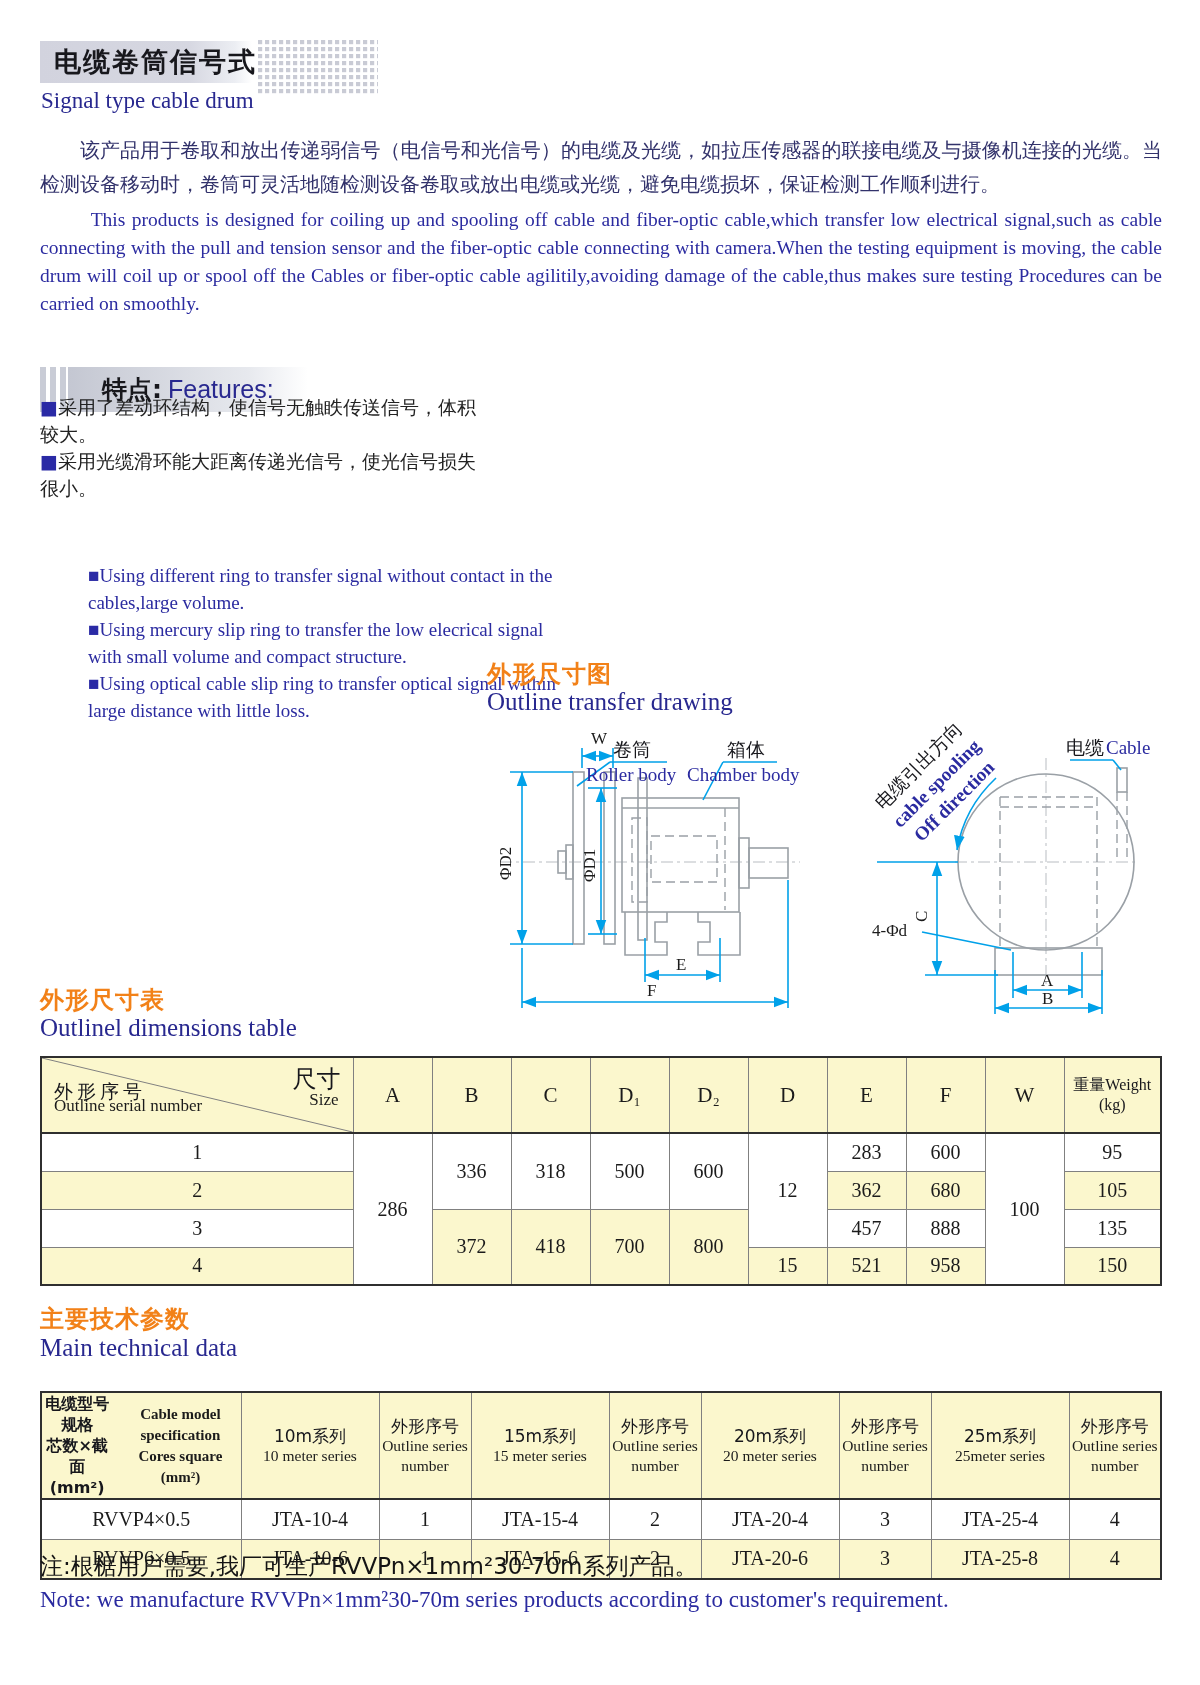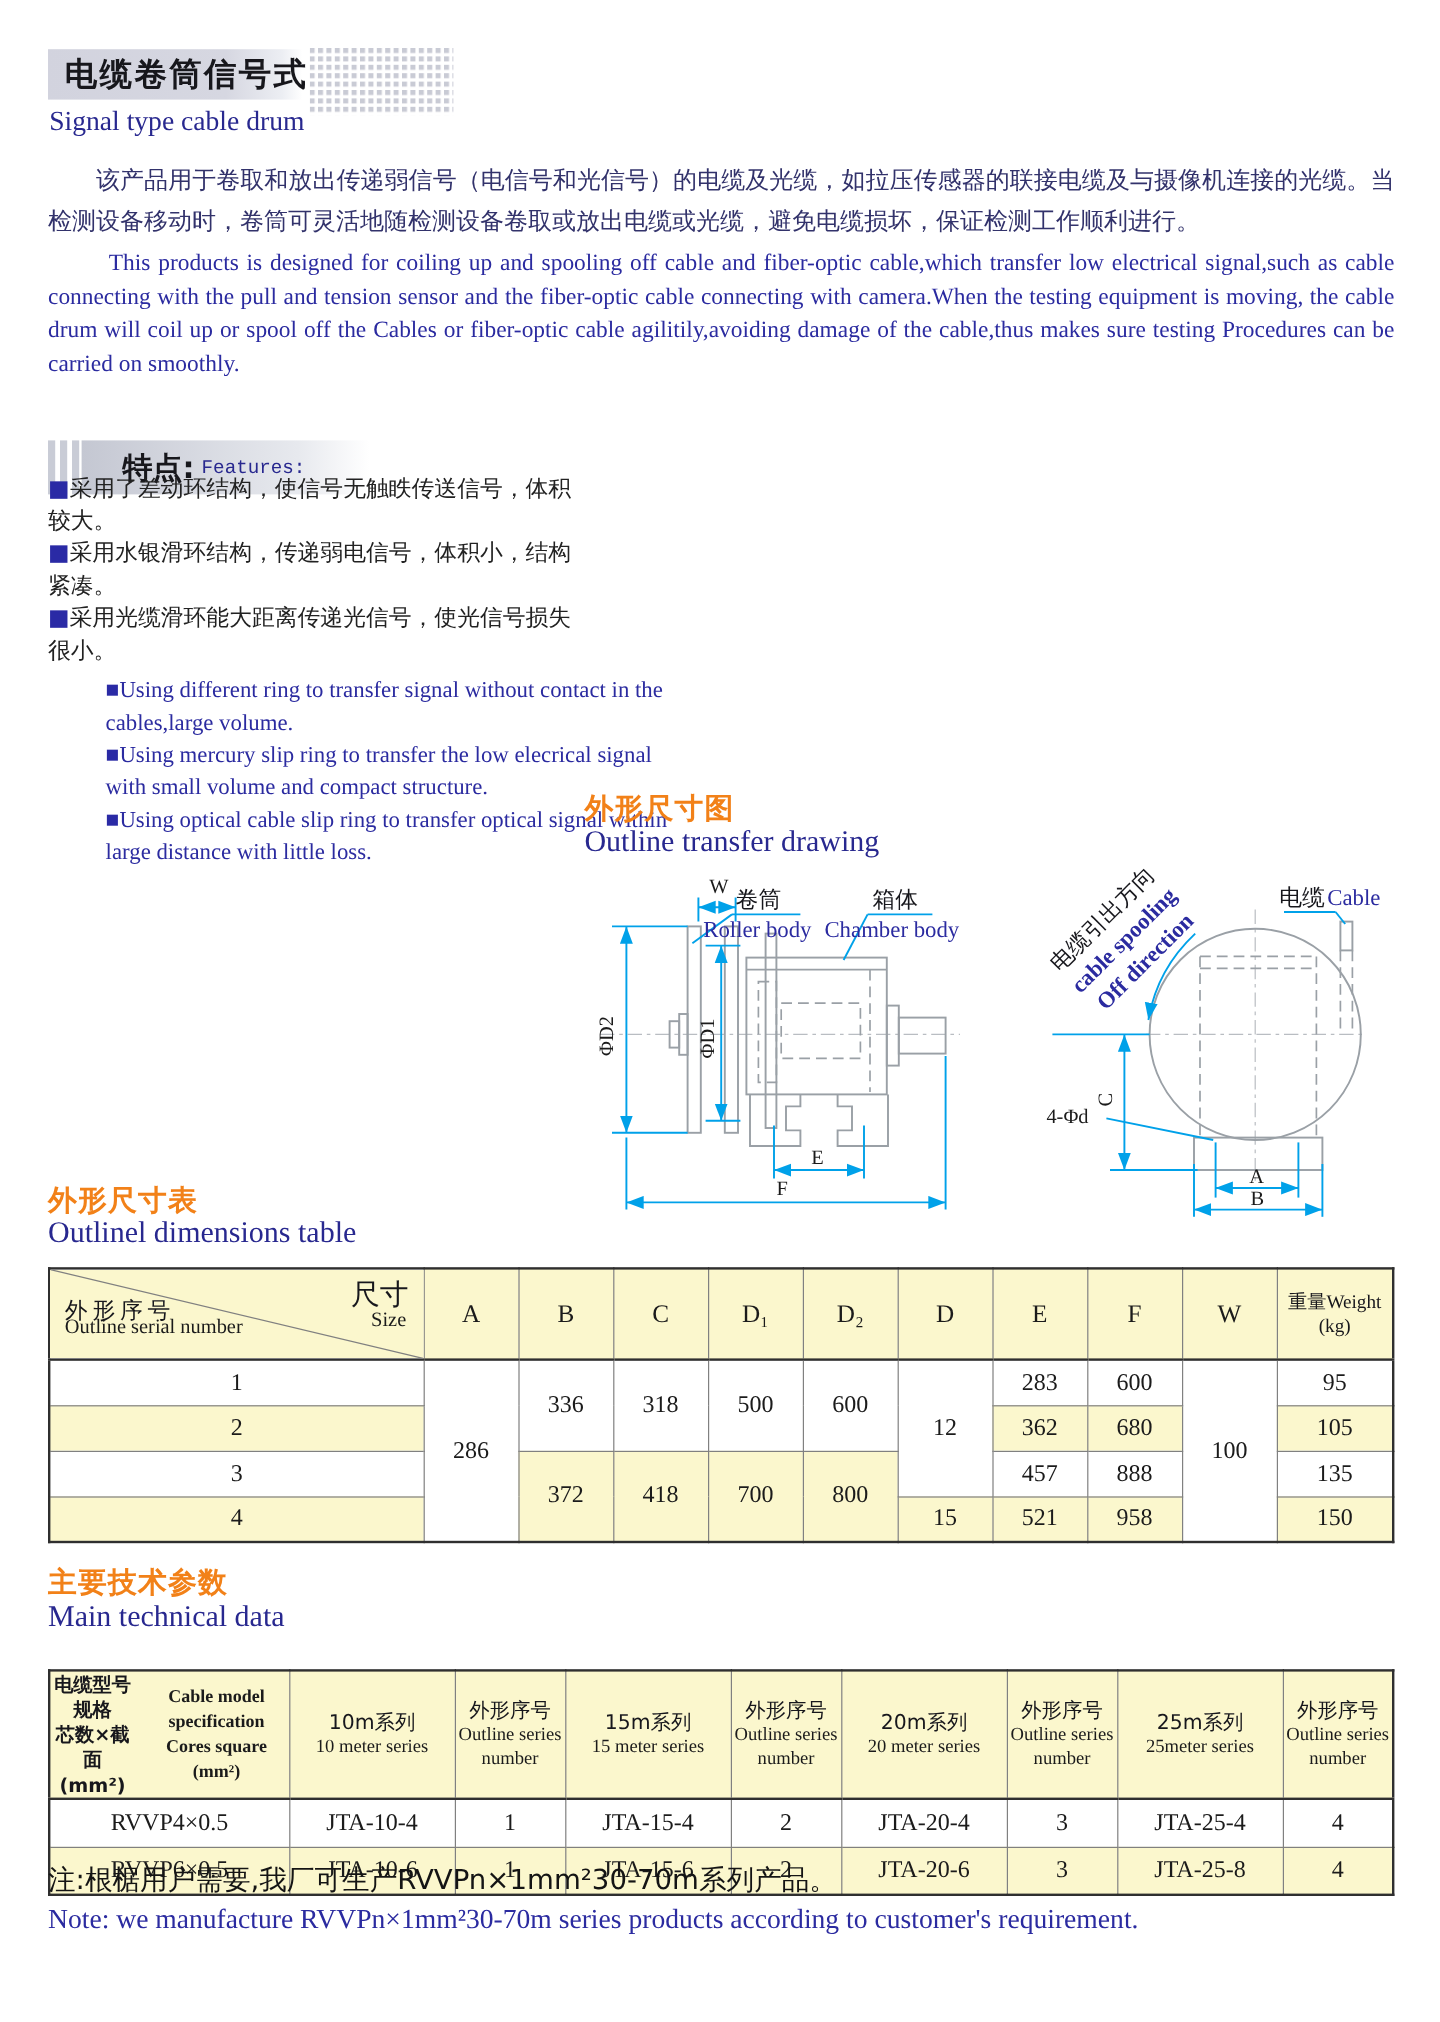--- a/index.html
+++ b/index.html
@@ -21,21 +21,21 @@
      text-align:justify;text-indent:2em;}
   .intro-en{left:40px;top:206px;width:1122px;font-family:"Liberation Serif","DejaVu Serif",serif;
      font-size:19.5px;line-height:28px;color:#2b2ba0;text-align:justify;text-indent:2.6em;}
 
   
   .feat-stripe{top:367px;width:6px;height:45px;background:#c9ccd6;}
   .feat-bar{left:68px;top:367px;width:206px;height:45px;
      background:linear-gradient(to right,#c4c7d2 0,#e7e9ee 75%,#ffffff 100%);
      display:flex;align-items:center;padding-left:34px;}
   .feat-cn{font-size:25px;font-weight:bold;color:#17171c;}
-  .feat-en{font-size:16px;font-family:Liberation Mono, monospace;color:#28288f;margin-left:6px;}
+  .feat-en{font-size:25px;font-family:Liberation Sans, sans-serif;color:#28288f;margin-left:6px;}
   .flist-cn{left:40px;top:394px;width:448px;font-size:19px;line-height:27px;color:#222;}
   .flist-en{left:40px;top:562px;width:472px;font-family:"Liberation Serif","DejaVu Serif",serif;
      font-size:19px;line-height:27px;color:#2b2ba0;margin-left:48px;}
   .flist-cn .item,.flist-en .item{margin:0;}
   .sq{color:#2a2aa5;}
 
   
   .h-orange{font-size:24px;font-weight:bold;color:#f28118;letter-spacing:1px;}
   .h-navy{font-family:"Liberation Serif","DejaVu Serif",serif;font-size:25px;color:#28288f;}
 
@@ -104,21 +104,20 @@
   <div class="abs feat-stripe" style="left:40px;"></div>
   <div class="abs feat-stripe" style="left:50px;"></div>
   <div class="abs feat-stripe" style="left:60px;"></div>
   <div class="abs feat-bar">
     <span class="feat-cn">特点:</span>
     <span class="feat-en">Features:</span>
   </div>
 
   <div class="abs flist-cn">
     <p class="item"><span class="sq">■</span><span>采用了差动环结构，使信号无触眣传送信号，体积较大。</span></p>
-    <p class="item"><span class="sq">■</span><span>采用水银滑环结构，传递弱电信号，体积小，结构紧凑。</span></p>
     <p class="item"><span class="sq">■</span><span>采用光缆滑环能大距离传递光信号，使光信号损失很小。</span></p>
   </div>
 
   <div class="abs flist-en">
     <p class="item"><span class="sq">■</span><span>Using different ring to transfer signal without contact in the cables,large volume.</span></p>
     <p class="item"><span class="sq">■</span><span>Using mercury slip ring to transfer the low elecrical signal with small volume and compact structure.</span></p>
     <p class="item"><span class="sq">■</span><span>Using optical cable slip ring to transfer optical signal within large distance with little loss.</span></p>
   </div>
 
   <div class="abs h-orange" style="left:487px;top:658px;">外形尺寸图</div>

